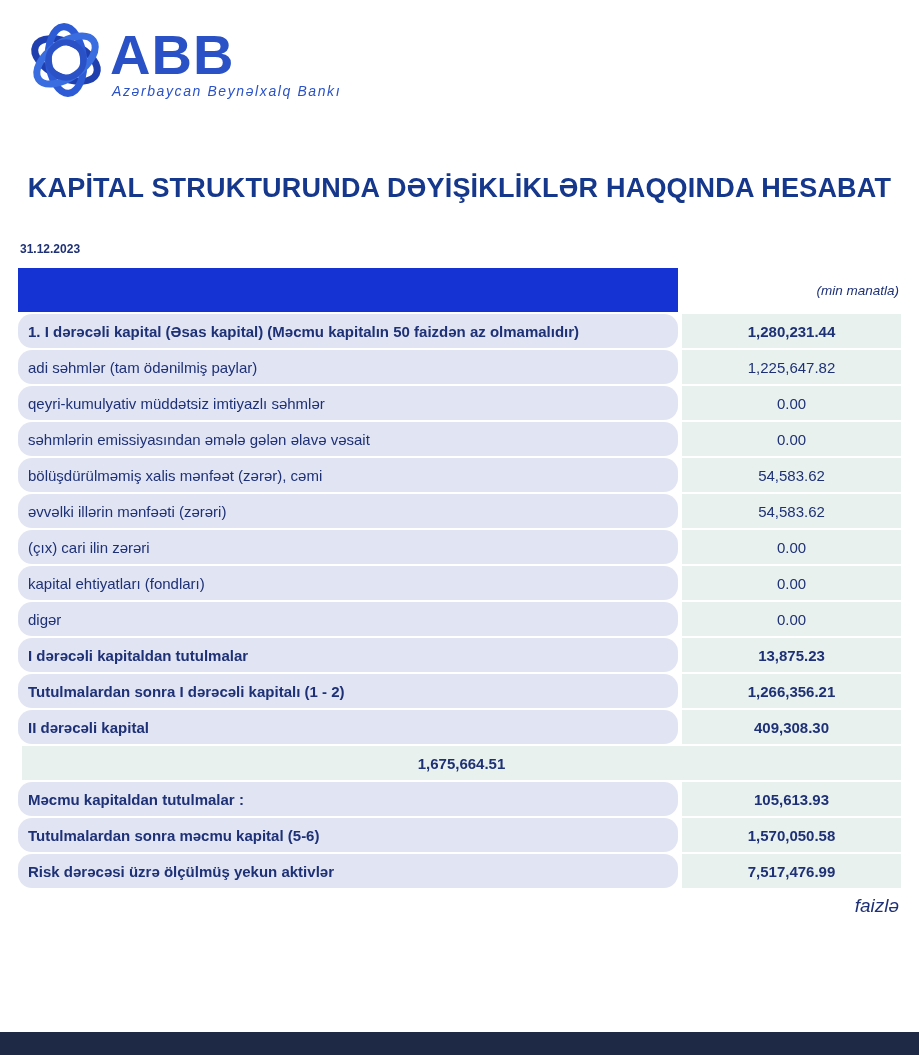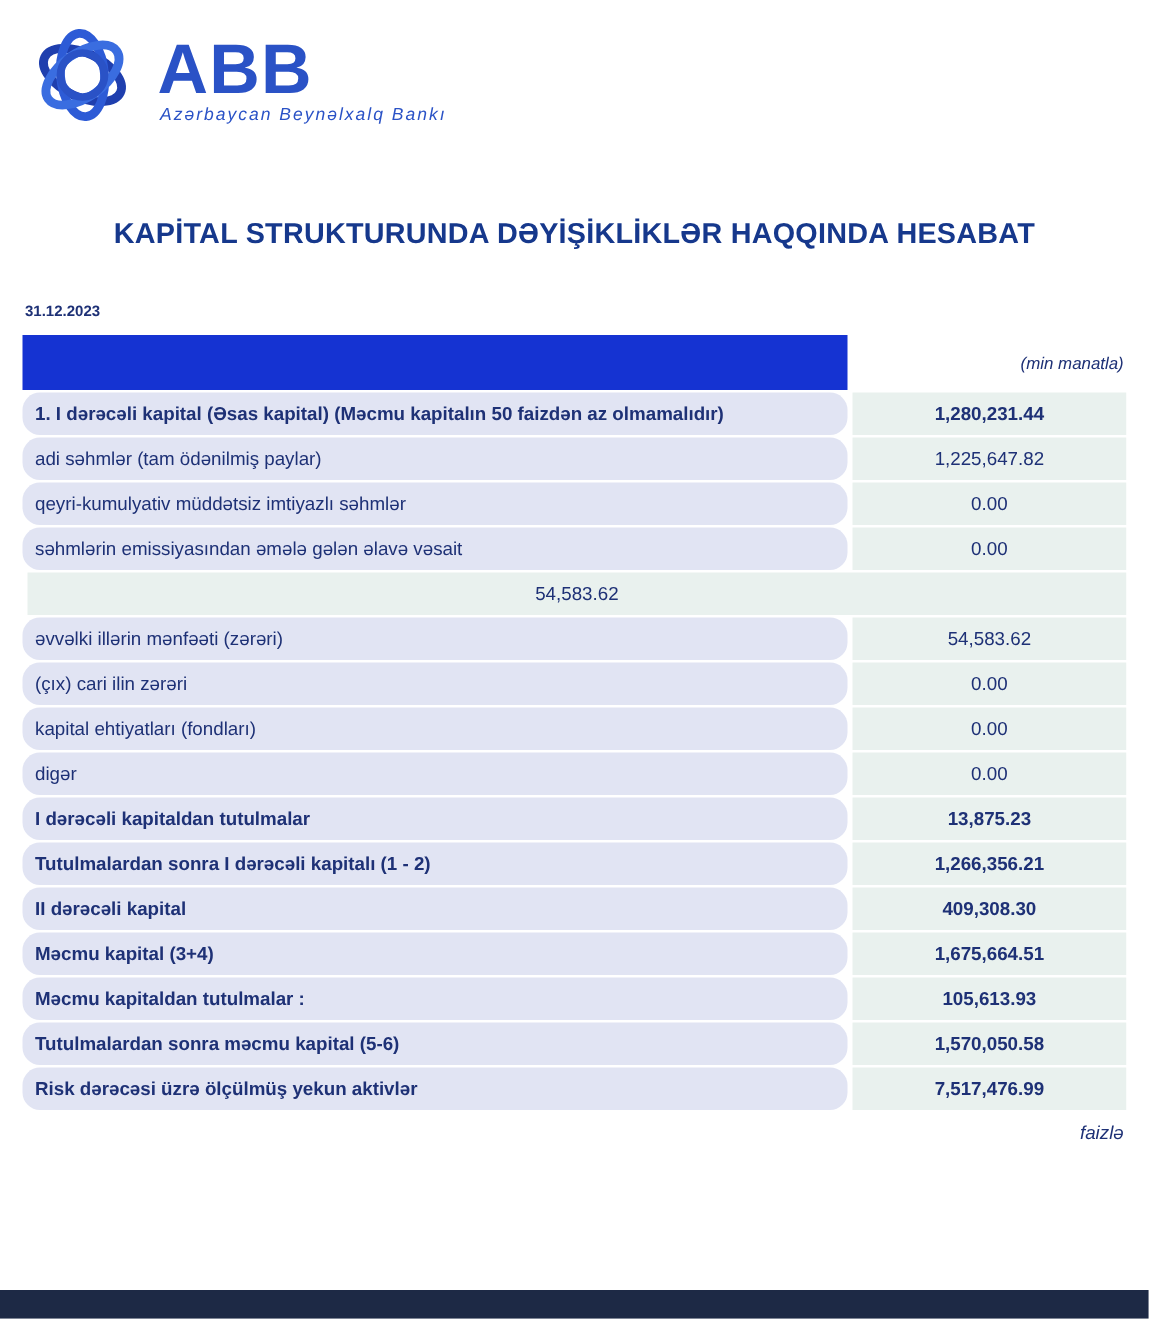--- a/index.html
+++ b/index.html
@@ -13,28 +13,28 @@
     --label-bg:#e1e4f3;
     --value-bg:#e9f1ee;
     --navy:#1e3176;
     --brand:#2a52c6;
     --footer:#1d2945;
   }
 
   
   .logo-wrap { position:absolute; top:16px; left:22px; display:flex; align-items:flex-start; }
   .logo-mark { width:88px; height:88px; }
-  .logo-text { margin-left:16px; margin-top:14px; }
+  .logo-text { margin-left:0; margin-top:14px; }
   .brand { font-size:56px; font-weight:bold; color:var(--brand); line-height:0.9; letter-spacing:1px; }
   .brand-sub { font-size:14px; color:var(--brand); letter-spacing:1.6px; margin-top:3px; margin-left:2px; white-space:nowrap;font-style:italic; }
 
   
   .title {
     position:absolute; top:173px; left:0; right:0;
-    text-align:center; font-size:23px; font-weight:bold;
+    text-align:center; font-size:27px; font-weight:bold;
     color:#16388c; letter-spacing:0.2px; white-space:nowrap;
   }
   .date { position:absolute; top:242px; left:20px; font-size:12px; color:var(--navy); font-weight:600; }
 
   
   .table { position:absolute; top:268px; left:18px; width:883px; }
   .thead { display:flex; height:44px; }
   .thead .blue-bar { width:660px; background:var(--header-bar); }
   .thead .unit {
     flex:1; display:flex; align-items:center; justify-content:flex-end;
@@ -46,21 +46,21 @@
     width:660px; background:var(--label-bg);
     display:flex; align-items:center; padding-left:10px;border-radius:14px;
   }
   .cell.value {
     flex:1; margin-left:4px; background:var(--value-bg);
     display:flex; align-items:center; justify-content:center;
   }
   .trow.bold .cell { font-weight:bold; }
   .note-row {
     height:36px; display:flex; align-items:center; justify-content:flex-end;
-    font-style:italic; font-size:15px; color:var(--navy); padding-right:2px;
+    font-style:italic; font-size:19px; color:var(--navy); padding-right:2px;
   }
 
   
   .footer { position:absolute; left:0; right:0; bottom:0; height:23px; background:var(--footer); }
 </style>
 </head>
 <body style="--header-bar: #1533d2; --label-bg: #e1e4f3; --value-bg: #e9f1ee; --navy: #1e3176; --brand: #2a52c6; --footer: #1d2945;">
 
 <div class="logo-wrap">
   <svg class="logo-mark" viewBox="0 0 100 100">
@@ -97,20 +97,21 @@
       </div>
       <div class="trow">
         <div class="cell label">qeyri-kumulyativ müddətsiz imtiyazlı səhmlər</div>
         <div class="cell value">0.00</div>
       </div>
       <div class="trow">
         <div class="cell label">səhmlərin emissiyasından əmələ gələn  əlavə vəsait</div>
         <div class="cell value">0.00</div>
       </div>
       <div class="trow">
+        <div class="cell label">bölüşdürülməmiş xalis mənfəət (zərər), cəmi</div>
         <div class="cell value">54,583.62</div>
       </div>
       <div class="trow">
         <div class="cell label">əvvəlki illərin mənfəəti (zərəri)</div>
         <div class="cell value">54,583.62</div>
       </div>
       <div class="trow">
         <div class="cell label">(çıx) cari ilin zərəri</div>
         <div class="cell value">0.00</div>
       </div>
@@ -128,21 +129,20 @@
       </div>
       <div class="trow bold">
         <div class="cell label">Tutulmalardan  sonra I dərəcəli kapitalı (1 - 2)</div>
         <div class="cell value">1,266,356.21</div>
       </div>
       <div class="trow bold">
         <div class="cell label">II dərəcəli  kapital</div>
         <div class="cell value">409,308.30</div>
       </div>
       <div class="trow bold">
-        <div class="cell label">Məcmu kapital (3+4)</div>
         <div class="cell value">1,675,664.51</div>
       </div>
       <div class="trow bold">
         <div class="cell label">Məcmu kapitaldan tutulmalar :</div>
         <div class="cell value">105,613.93</div>
       </div>
       <div class="trow bold">
         <div class="cell label">Tutulmalardan sonra məcmu kapital (5-6)</div>
         <div class="cell value">1,570,050.58</div>
       </div>

